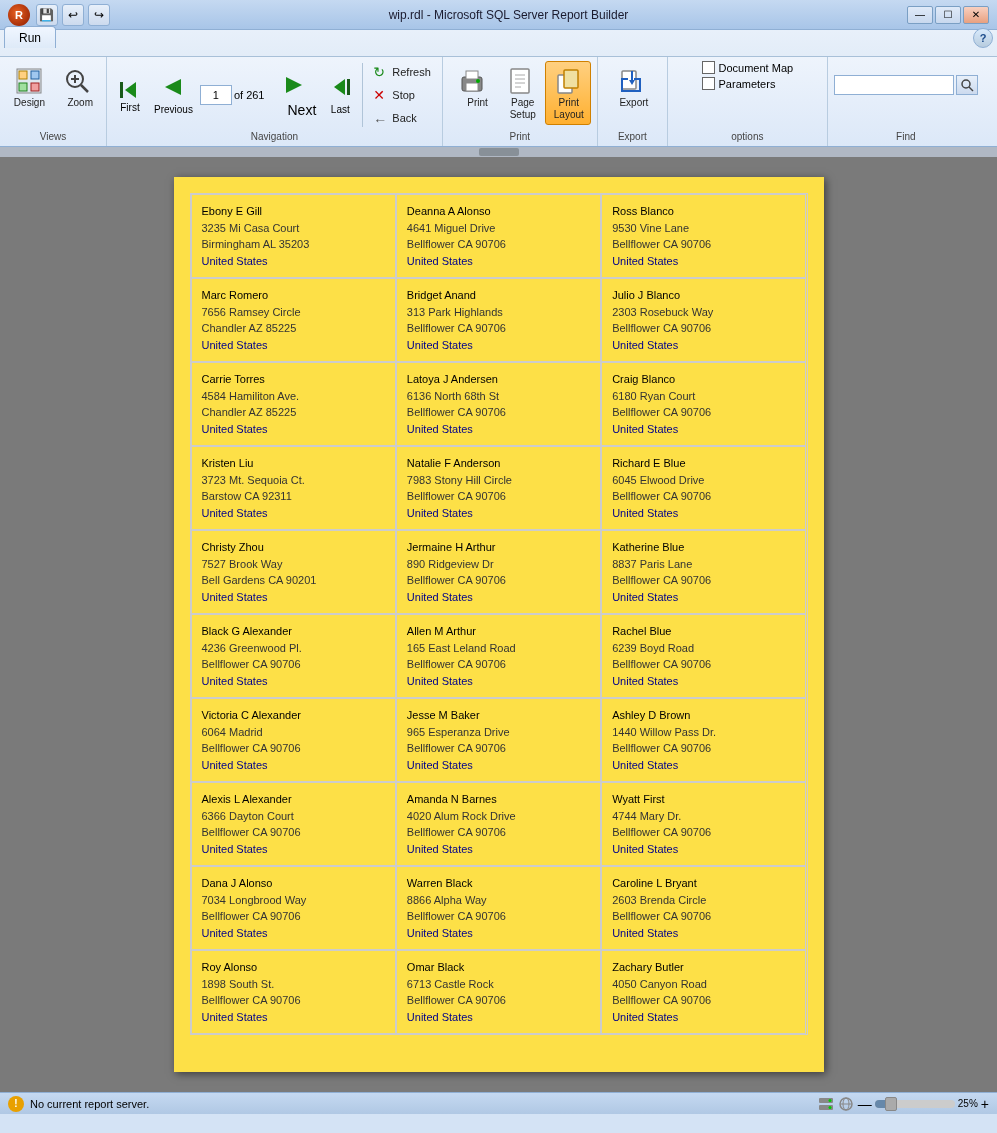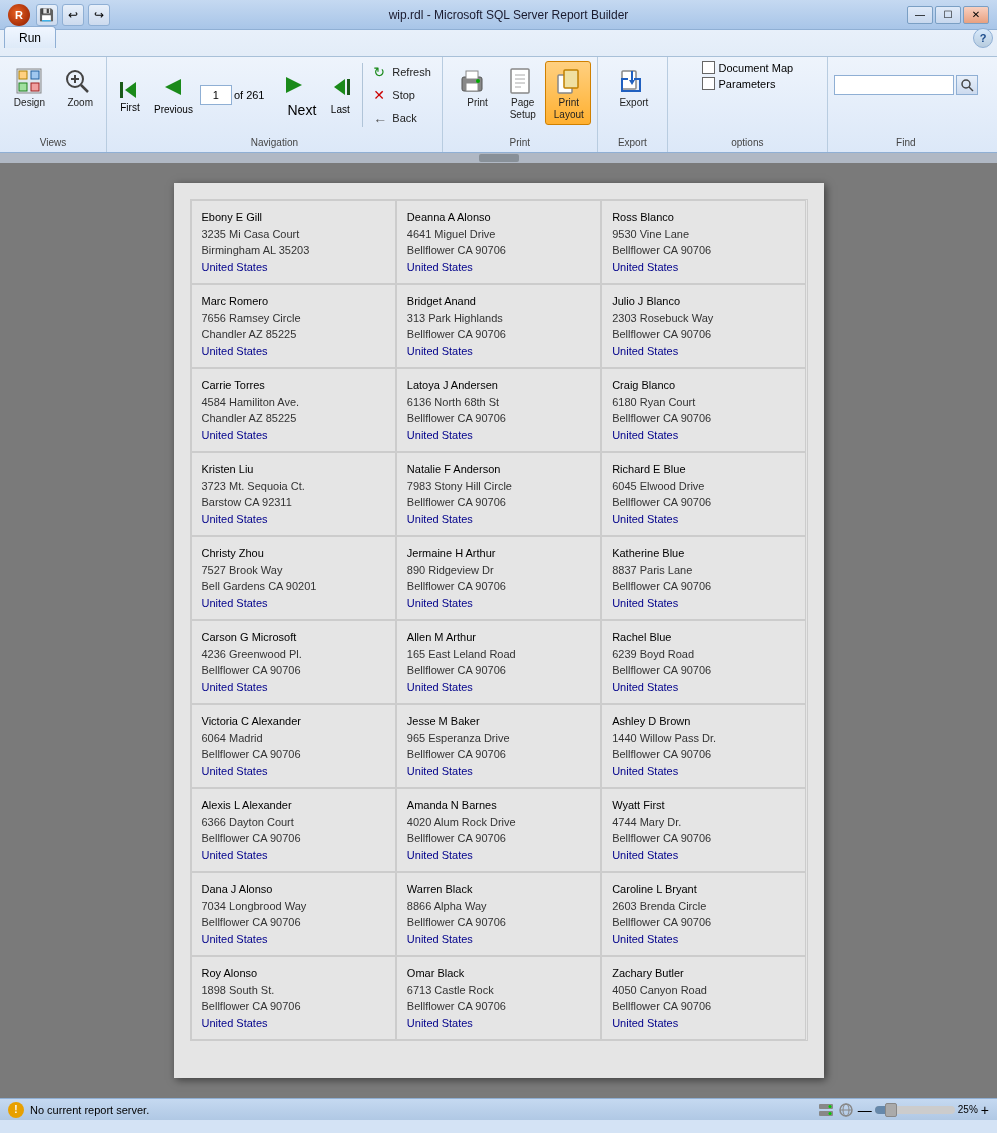--- a/index.html
+++ b/index.html
@@ -122,21 +122,21 @@
     }
     .ribbon-group-buttons {
       display: flex;
       gap: 2px;
       align-items: flex-start;
       flex: 1;
     }
     .ribbon-group-label {
       font-size: 10px;
       color: #444;
-      margin-top: 8px;
+      margin-top: 2px;
       text-align: right;
     }
 
     .ribbon-btn {
       display: flex;
       flex-direction: column;
       align-items: flex-end;
       padding: 3px 6px;
       cursor: pointer;
       border: 1px solid transparent;
@@ -214,21 +214,21 @@
       flex: 1;
       display: flex;
       justify-content: center;
       padding: 20px;
       overflow: auto;
       height: calc(1133px - 30px - 26px - 95px - 25px - 22px);
     }
 
     
     .report-page {
-      background: #e5e5e5;
+      background: #fde047;
       width: 650px;
       min-height: 850px;
       box-shadow: 2px 2px 8px rgba(0,0,0,0.5);
       padding: 16px;
     }
 
     
     .address-grid {
       display: grid;
       grid-template-columns: 1fr 1fr 1fr;
@@ -616,21 +616,21 @@
       <span class="addr-city">Bellflower CA  90706</span>
       <span class="addr-country">United States</span>
     </div>
         <div class="address-cell">
       <span class="addr-name">Katherine  Blue</span>
       <span class="addr-street">8837 Paris Lane</span>
       <span class="addr-city">Bellflower CA  90706</span>
       <span class="addr-country">United States</span>
     </div>
         <div class="address-cell">
-      <span class="addr-name">Carson G Microsoft</span>
+      <span class="addr-name">Black G Alexander</span>
       <span class="addr-street">4236 Greenwood Pl.</span>
       <span class="addr-city">Bellflower CA  90706</span>
       <span class="addr-country">United States</span>
     </div>
         <div class="address-cell">
       <span class="addr-name">Allen M  Arthur</span>
       <span class="addr-street">165 East Leland Road</span>
       <span class="addr-city">Bellflower CA  90706</span>
       <span class="addr-country">United States</span>
     </div>

